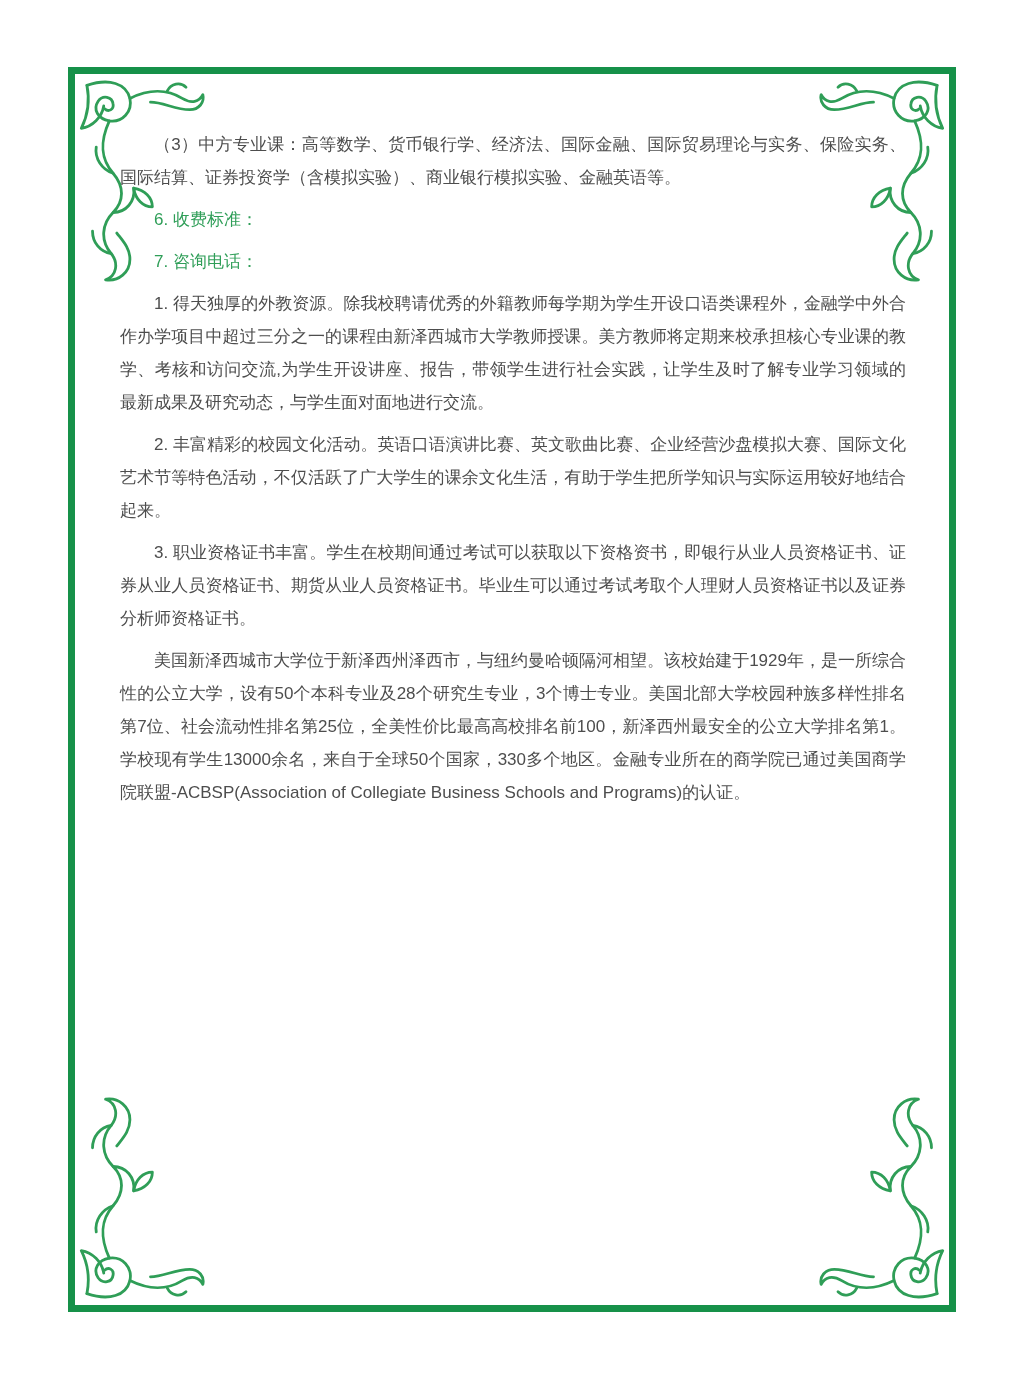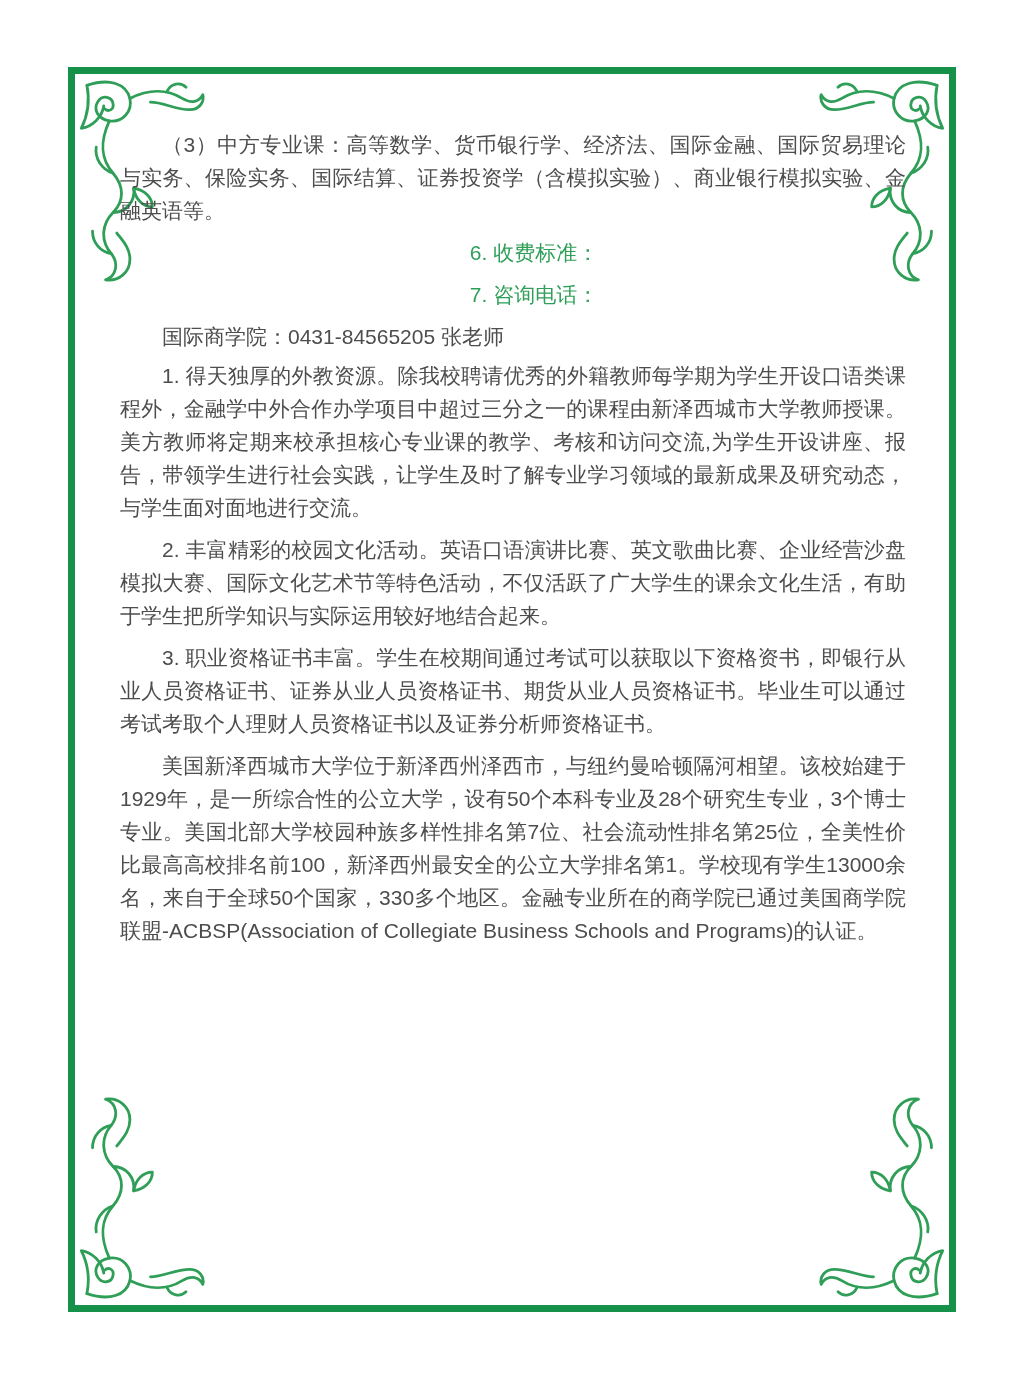--- a/index.html
+++ b/index.html
@@ -32,33 +32,32 @@
   .ornament.tr { right: 2px; top: 2px; transform: scaleX(-1); }
   .ornament.bl { left: 2px; bottom: 2px; transform: scaleY(-1); }
   .ornament.br { right: 2px; bottom: 2px; transform: scale(-1,-1); }
 
   .content {
     position: absolute;
     left: 120px;
     top: 128px;
     width: 786px;
     color: #4d4d4d;
-    font-size: 21px;
+    font-size: 17px;
     line-height: 33px;
   }
   .para {
     text-indent: 2em;
     text-align: justify;
     margin: 0 0 9px 0;
   }
   .heading {
     color: #2f9e58;
     padding-left: 2em;
     margin: 2px 0 9px 0;
-    text-align: center;
   }
   .phone-line {
     padding-left: 2em;
     margin: 0 0 6px 0;
   }
 </style>
 </head>
 <body>
 
 <div class="frame">
@@ -132,21 +131,20 @@
 <div class="content">
 
   <p class="para">（3）中方专业课：高等数学、货币银行学、经济法、国际金融、国际贸易理论与实务、保险实务、国际结算、证券投资学（含模拟实验）、商业银行模拟实验、金融英语等。</p>
 
   <p class="heading">6. 收费标准：</p>
 
 
 
   <p class="heading">7. 咨询电话：</p>
 
-  <p class="phone-line">国际商学院：0431-84565205  张老师</p>
 
 
   <p class="para">1. 得天独厚的外教资源。除我校聘请优秀的外籍教师每学期为学生开设口语类课程外，金融学中外合作办学项目中超过三分之一的课程由新泽西城市大学教师授课。美方教师将定期来校承担核心专业课的教学、考核和访问交流,为学生开设讲座、报告，带领学生进行社会实践，让学生及时了解专业学习领域的最新成果及研究动态，与学生面对面地进行交流。</p>
 
   <p class="para">2. 丰富精彩的校园文化活动。英语口语演讲比赛、英文歌曲比赛、企业经营沙盘模拟大赛、国际文化艺术节等特色活动，不仅活跃了广大学生的课余文化生活，有助于学生把所学知识与实际运用较好地结合起来。</p>
 
   <p class="para">3. 职业资格证书丰富。学生在校期间通过考试可以获取以下资格资书，即银行从业人员资格证书、证券从业人员资格证书、期货从业人员资格证书。毕业生可以通过考试考取个人理财人员资格证书以及证券分析师资格证书。</p>
 
 
   <p class="para">美国新泽西城市大学位于新泽西州泽西市，与纽约曼哈顿隔河相望。该校始建于1929年，是一所综合性的公立大学，设有50个本科专业及28个研究生专业，3个博士专业。美国北部大学校园种族多样性排名第7位、社会流动性排名第25位，全美性价比最高高校排名前100，新泽西州最安全的公立大学排名第1。学校现有学生13000余名，来自于全球50个国家，330多个地区。金融专业所在的商学院已通过美国商学院联盟-ACBSP(Association of Collegiate Business Schools and Programs)的认证。</p>

